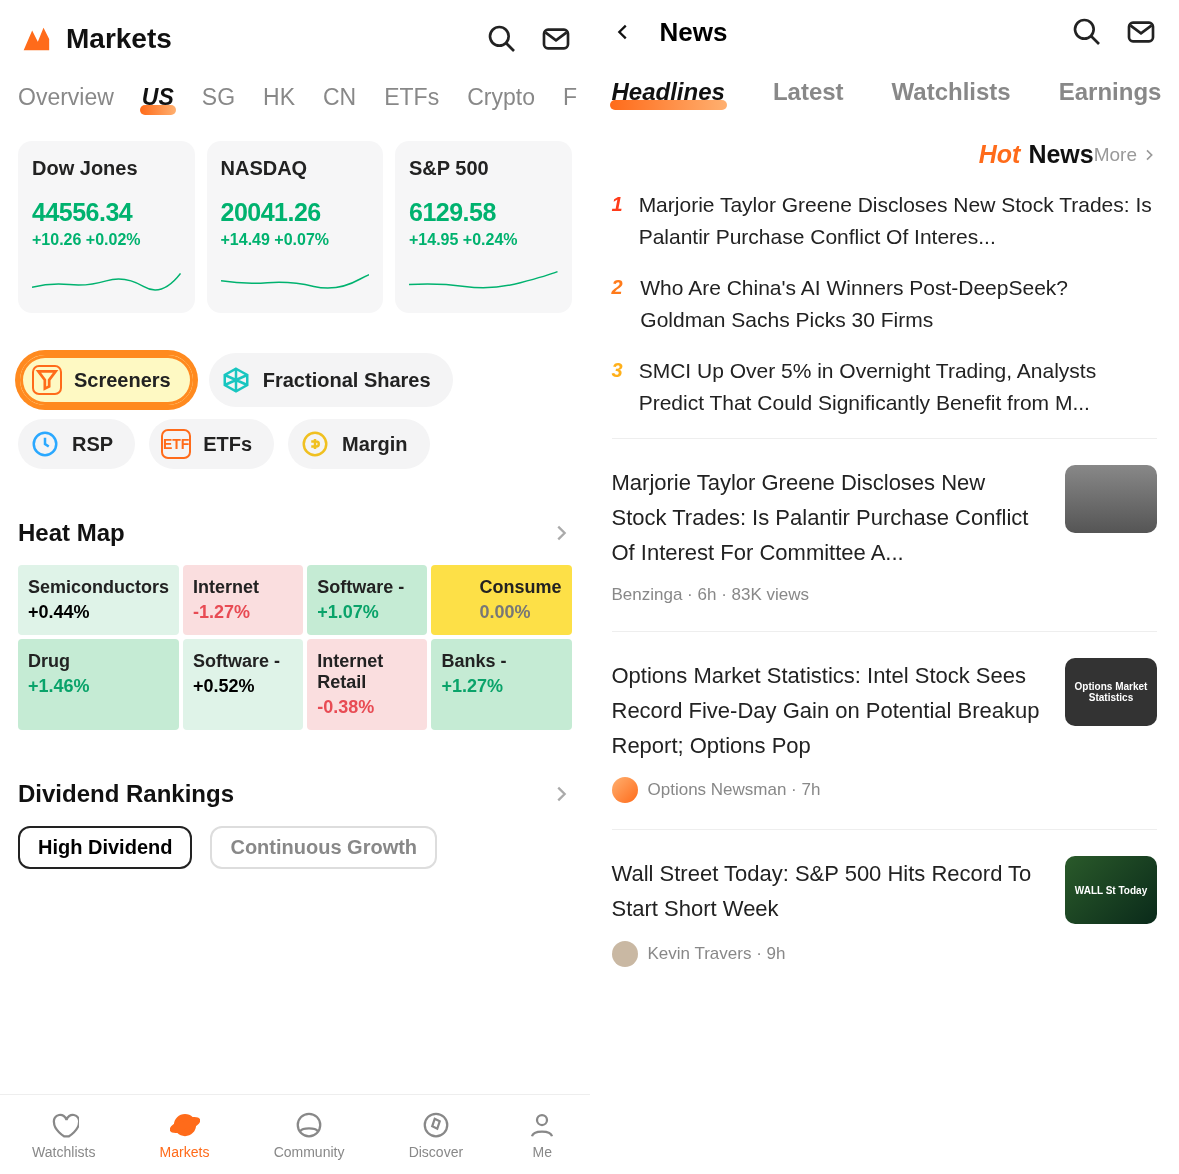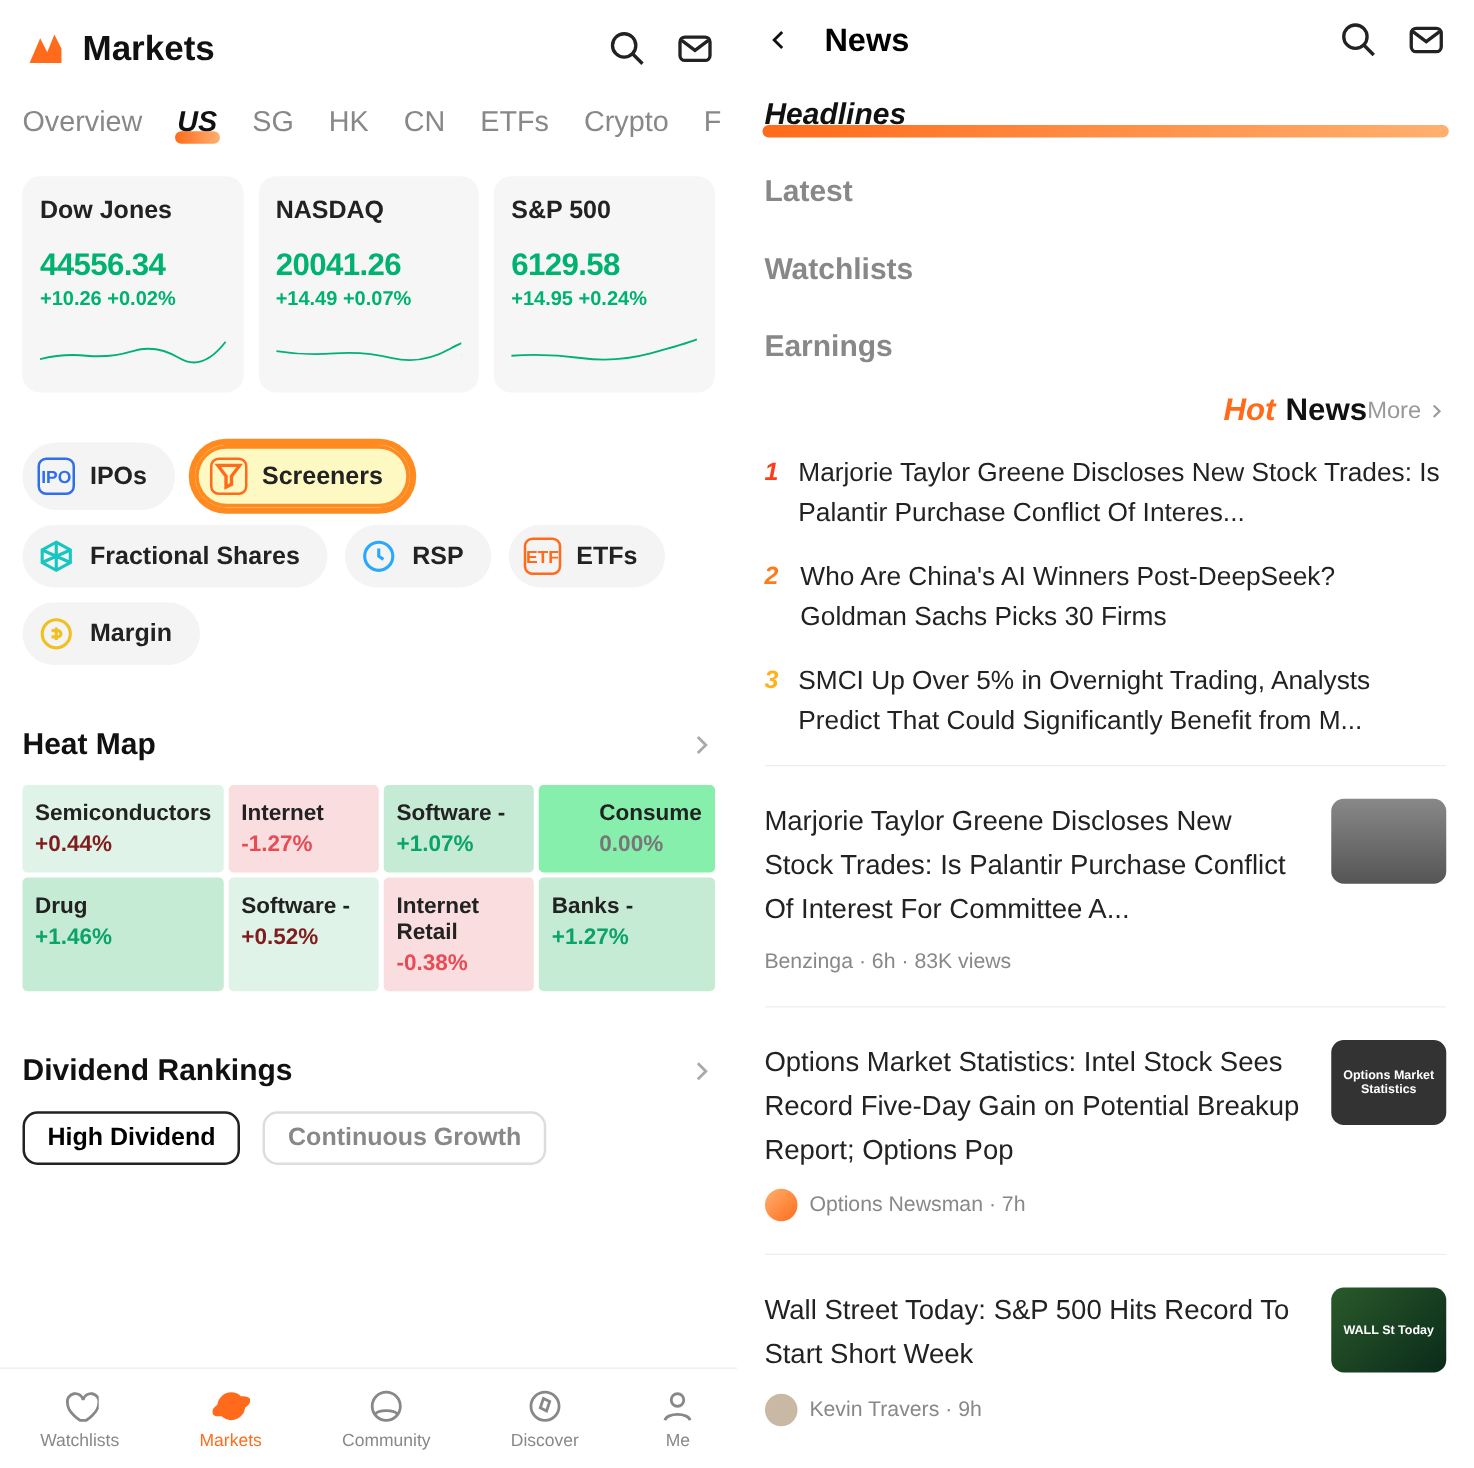--- a/index.html
+++ b/index.html
@@ -37,42 +37,42 @@
 .ibox { display: inline-flex; align-items: center; justify-content: center; border: 2px solid currentColor; border-radius: 7px; font-size: 14px; font-weight: 800; }
 .chip.circled { box-shadow: 0 0 0 3px #ff8a1f inset, 0 0 0 3px #ff8a1f; border: 2px solid #ff8a1f; background: #fef9c3; }
 
 
 .section-head { display: flex; align-items: center; justify-content: space-between; margin-bottom: 18px; }
 .section-title { font-size: 24px; font-weight: 800; color: #111; }
 .chev-right { width: 22px; height: 22px; color: #aaa; }
 .heat-grid { display: grid; grid-template-columns: repeat(4,1fr); gap: 4px; margin-bottom: 50px; }
 .cell { padding: 12px 10px; border-radius: 4px; font-size: 18px; font-weight: 600; color: #222; }
 .cell .pct { margin-top: 4px; font-size: 18px; font-weight: 700; }
-.cell.g { background: #dff3e8; } .cell.g .pct { color: #7f1d1d; }
+.cell.g { background: #dff3e8; } .cell.g .pct { color: #000000; }
 .cell.gs { background: #c5ebd4; } .cell.gs .pct { color: #0aa36a; }
 .cell.r { background: #fadedf; } .cell.r .pct { color: #e84b54; }
-.cell.n { background: #86efac; padding-left: 48px; } .cell.n .pct { color: #777; }
+.cell.n { background: #fde047; padding-left: 48px; } .cell.n .pct { color: #777; }
 
 
 .pill-row { display: flex; gap: 18px; margin-top: 18px; }
 .pill { border: 2px solid #222; border-radius: 12px; padding: 8px 18px; font-size: 20px; font-weight: 700; }
 .pill.muted { border-color: #ddd; color: #888; font-weight: 600; }
 
 
 .bottom-nav { position: absolute; left: 0; right: 0; bottom: 0; height: 80px; display: flex; justify-content: space-around; align-items: center; background: #fff; border-top: 1px solid #eee; }
 .nav-item { display: flex; flex-direction: column; align-items: center; gap: 4px; font-size: 14px; color: #888; }
 .nav-item.active { color: #ff6b1a; }
 .nav-item svg { width: 30px; height: 30px; }
 
 
 .r-hdr { display: flex; align-items: center; justify-content: space-between; margin-bottom: 30px; }
 .r-hdr-left { display: flex; align-items: center; gap: 26px; }
 .back-icon { width: 22px; height: 22px; color: #111; }
 .r-title { font-size: 26px; font-weight: 800; }
-.r-tabs { display: flex; gap: 34px; font-size: 24px; color: #888; font-weight: 600; margin-bottom: 22px; flex-direction: column; }
+.r-tabs { display: flex; gap: 48px; font-size: 24px; color: #888; font-weight: 600; margin-bottom: 34px; }
 .r-tab.active { color: #111; font-weight: 800; font-style: italic; position: relative; }
 .r-tab.active::after { content: ""; position: absolute; left: -2px; right: -2px; bottom: -4px; height: 10px; border-radius: 6px; background: linear-gradient(90deg,#ff6b1a,#ffb070); z-index: -1; }
 
 .hot-row { display: flex; align-items: center; justify-content: flex-end; margin-bottom: 20px; }
 .hot-label { font-size: 25px; font-weight: 800; color: #111; }
 .hot-label .hot-word { color: #ff6b1a; font-style: italic; margin-right: 8px; }
 .more { display: flex; align-items: center; gap: 4px; font-size: 19px; color: #999; }
 
 .hot-item { display: flex; gap: 16px; align-items: flex-start; margin-bottom: 20px; font-size: 21px; line-height: 1.5; color: #222; font-weight: 500; }
 .hot-num { font-size: 20px; font-weight: 800; font-style: italic; width: 18px; }
@@ -142,24 +142,20 @@
         </svg></div>
       <div class="index-card"><div class="index-name">S&amp;P 500</div>
   <div class="index-val">6129.58</div>
   <div class="index-chg">+14.95 +0.24%</div>
   <svg class="spark" viewBox="0 0 160 32" fill="none" stroke="#00b26f" stroke-width="1.6">
           <path d="M0 22 Q30 20 60 24 T120 20 T160 8"></path>
         </svg></div>
     </div>
 
   <div class="chips" id="chips">
-      <div class="chip">
-        <span class="ibox" style="color:#2f6fe8">IPO</span>
-        <span>IPOs</span>
-      </div>
       <div class="chip circled">
         <span class="ibox" style="color:#ff6b1a">
           <svg width="16" height="16" viewBox="0 0 24 24" fill="none" stroke="#ff6b1a" stroke-width="2.5">
             <path d="M4 4h16l-6 8v6l-4 2v-8z"></path>
           </svg>
         </span>
         <span>Screeners</span>
       </div>
       <div class="chip">
         <svg width="30" height="30" viewBox="0 0 24 24" fill="none" stroke="#18c6c0" stroke-width="2">

